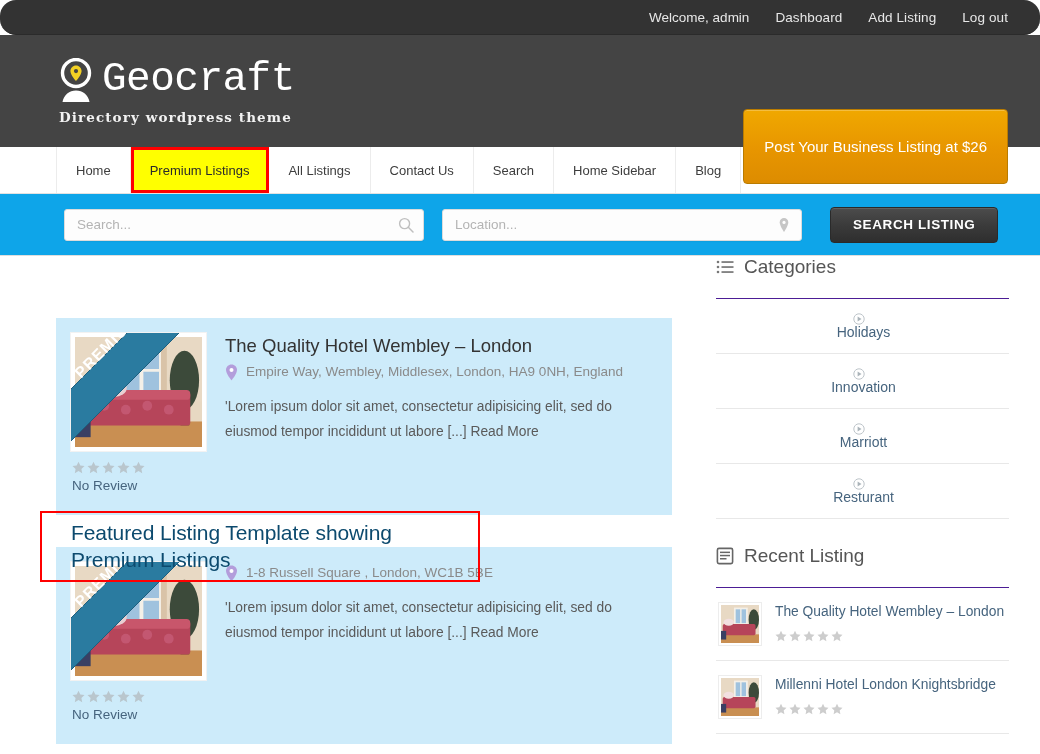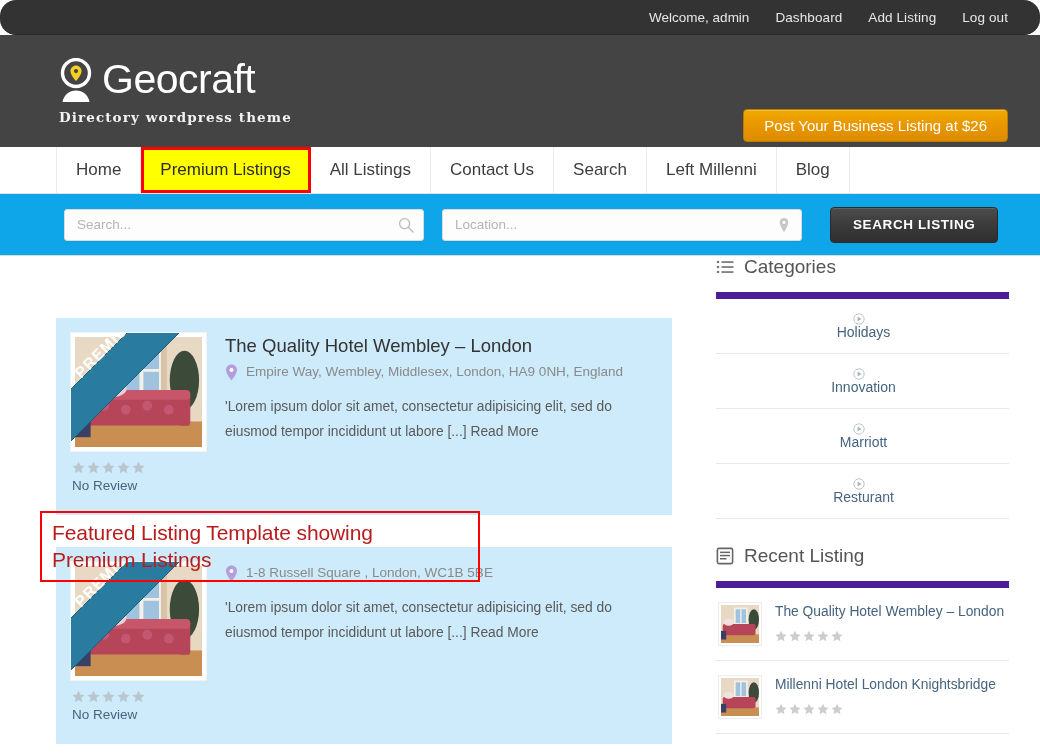--- a/index.html
+++ b/index.html
@@ -44,61 +44,61 @@
   }
   .logo-wrap { display: flex; flex-direction: column; justify-content: center; margin-left: 24px; }
   .logo-row { display: flex; align-items: center; }
   .logo-mark { width: 40px; height: 44px; margin-right: 6px; flex: 0 0 auto; }
   .logo-text {
     color: #ffffff;
     font-size: 41px;
     line-height: 41px;
     font-weight: 400;
     letter-spacing: -0.5px;
-    font-family: Liberation Sans, sans-serif;
+    font-family: Liberation Mono, monospace;
   }
   .logo-tag {
     color: #f2f2f2;
     font-size: 13.5px;
     font-weight: bold;
     letter-spacing: 1.1px;
     margin-top: 7px;
     margin-left: 3px;
     font-family: "DejaVu Serif", serif;
   }
   .post-btn {
     position: absolute;
     right: 32px;
     top: 74px;
     background: linear-gradient(to bottom, #f0a800 0%, #e79500 55%, #dd8c00 100%);
     border: 1px solid #b97b00;
     border-radius: 4px;
     color: #ffffff;
     font-size: 15px;
-    padding: 7px 20px;
+    padding: 28px 20px;
     cursor: pointer;
     box-shadow: inset 0 1px 0 rgba(255,255,255,.25);
     font-family: "Liberation Sans", sans-serif;
     white-space: nowrap;
   }
 
   
   .nav {
     height: 47px;
     background: #ffffff;
     border-bottom: 1px solid #e2e2e2;
     display: flex;
     align-items: stretch;
     padding-left: 56px;
   }
   .nav-item {
     display: flex;
     align-items: center;
     padding: 0 19px;
-    font-size: 17px;
+    font-size: 13px;
     color: #3d3d3d;
     text-decoration: none;
     border-right: 1px solid #ececec;
     white-space: nowrap;
     cursor: pointer;
     position: relative;
   }
   .nav-item:first-child { border-left: 1px solid #ececec; }
   .nav-item.highlight {
     background: #ffff00;
@@ -178,23 +178,24 @@
     top: 255px;
     width: 440px;
     border: 2px solid #ff0000;
     padding: 6px 8px 7px 10px;
     z-index: 5;
     background: transparent;
   }
   .page-title-annot .ttl {
     font-size: 21px;
     line-height: 27px;
-    color: #b91c1c;
+    color: #0c4a6e;
     font-family: "Liberation Sans", sans-serif;
     letter-spacing: -.1px;
+    margin-left: 19px;
   }
 
   .spacer-title { height: 62px; }
 
   
   .card {
     background: #cdebfa;
     margin-bottom: 32px;
     padding: 14px 18px 22px 14px;
     display: block;
@@ -247,22 +248,22 @@
   .star { width: 13px; height: 13px; display: block; }
   .no-review { font-size: 13.5px; color: #46647e; cursor: pointer; }
 
   
   .widget { margin-bottom: 26px; }
   .widget-head {
     display: flex; align-items: center;
     font-size: 19px;
     color: #555555;
     font-weight: 400;
-    padding-bottom: 14px;
-    border-bottom: 7px solid #4c1d95;
+    padding-bottom: 20px;
+    border-bottom: 1px solid #4c1d95;
     margin-bottom: 0;
   }
   .widget-head .wico { width: 18px; height: 18px; margin-right: 10px; flex: 0 0 18px; }
   .cat-list { list-style: none; margin: 0; padding: 0; }
   .cat-item {
     display: flex; align-items: center;
     padding: 13px 0 13px 2px;
     border-bottom: 1px solid #e8e8e8;
     font-size: 14px;
     color: #46647e;
@@ -317,21 +318,21 @@
   </div>
   <button class="post-btn">Post Your Business Listing at $26</button>
 </div>
 
 <div class="nav">
   <a class="nav-item">Home</a>
   <a class="nav-item highlight">Premium Listings</a>
   <a class="nav-item">All Listings</a>
   <a class="nav-item">Contact Us</a>
   <a class="nav-item">Search</a>
-  <a class="nav-item">Left Millenni</a>
+  <a class="nav-item">Home Sidebar</a>
   <a class="nav-item">Blog</a>
 </div>
 
 <div class="searchband">
   <div class="field field-search">
     <input type="text" placeholder="Search..." style="">
     <span class="field-icon">
       <svg viewBox="0 0 16 16" width="16" height="16">
         <circle cx="6.6" cy="6.6" r="5" fill="none" stroke="#8d8d8d" stroke-width="1.4"></circle>
         <line x1="10.3" y1="10.3" x2="15" y2="15" stroke="#8d8d8d" stroke-width="1.5" stroke-linecap="round"></line>

